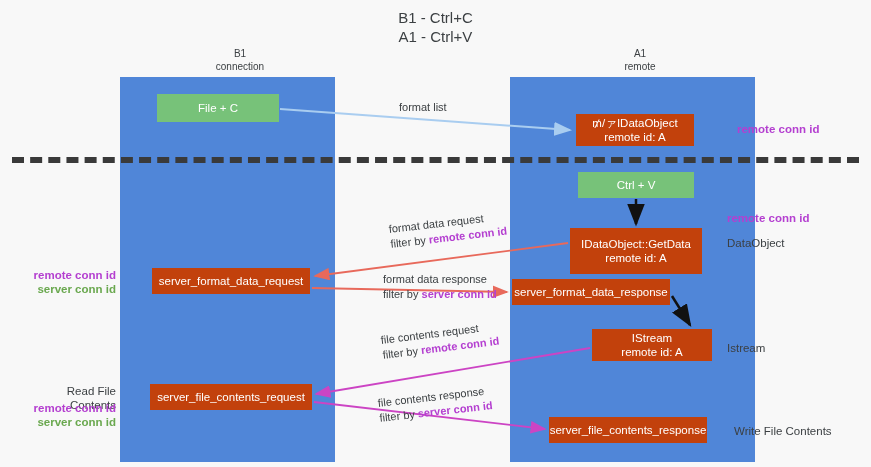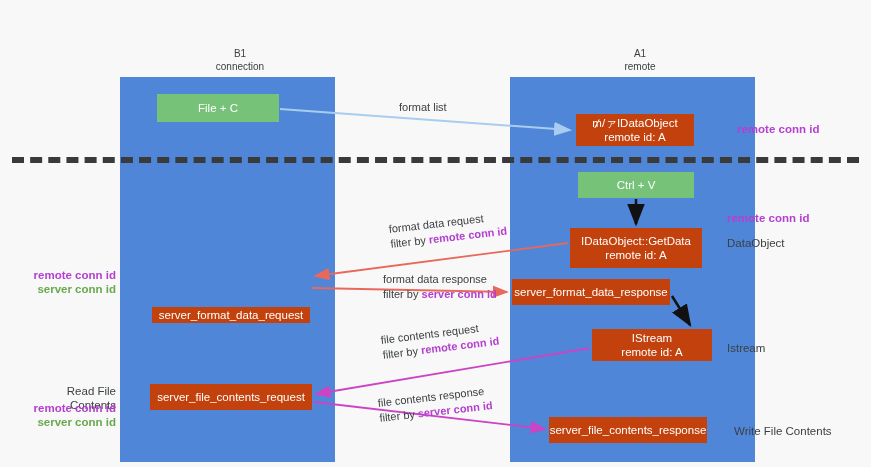--- a/index.html
+++ b/index.html
@@ -63,22 +63,22 @@
     justify-content: center;
     text-align: center;
     padding: 2px 4px;
   }
   .green { background: #77c279; }
   .orange { background: #c2410c; }
 
   #n-ctrlc  { left: 157px; top: 94px;  width: 122px; height: 28px; }
   #n-ido    { left: 576px; top: 114px; width: 118px; height: 32px; }
   #n-ctrlv  { left: 578px; top: 172px; width: 116px; height: 26px; justify-content: center; }
-  #n-getdata{ left: 570px; top: 228px; width: 132px; height: 40px; }
-  #n-sfdreq { left: 152px; top: 268px; width: 158px; height: 16px; margin-top: 39px; }
+  #n-getdata{ left: 570px; top: 228px; width: 132px; height: 46px; }
+  #n-sfdreq { left: 152px; top: 268px; width: 158px; height: 26px; }
   #n-sfdres { left: 512px; top: 279px; width: 158px; height: 26px; }
   #n-istream{ left: 592px; top: 329px; width: 120px; height: 32px; }
   #n-sfcreq { left: 150px; top: 384px; width: 162px; height: 26px; }
   #n-sfcres { left: 549px; top: 417px; width: 158px; height: 26px; }
 
   
   .side {
     font-size: 11.5px;
     line-height: 14px;
     color: #3c4043;
@@ -164,20 +164,24 @@
 
     <line x1="672" y1="296" x2="690" y2="325" stroke="#111111" stroke-width="2.5" marker-end="url(#ah-black)"></line>
 
     <line x1="590" y1="348" x2="316" y2="394" stroke="#cc44c4" stroke-width="1.8" marker-end="url(#ah-magenta)"></line>
 
     <line x1="314" y1="402" x2="545" y2="429" stroke="#cc44c4" stroke-width="1.8" marker-end="url(#ah-magenta)"></line>
   </svg>
 
   <div class="abs" id="divider"></div>
 
+  <div class="abs" id="title">
+    <div>B1 - Ctrl+C</div>
+    <div>A1 - Ctrl+V</div>
+  </div>
 
   <div class="abs col-head" id="head-b1">
     <div>B1</div>
     <div>connection</div>
   </div>
   <div class="abs col-head" id="head-a1">
     <div>A1</div>
     <div>remote</div>
   </div>
 

